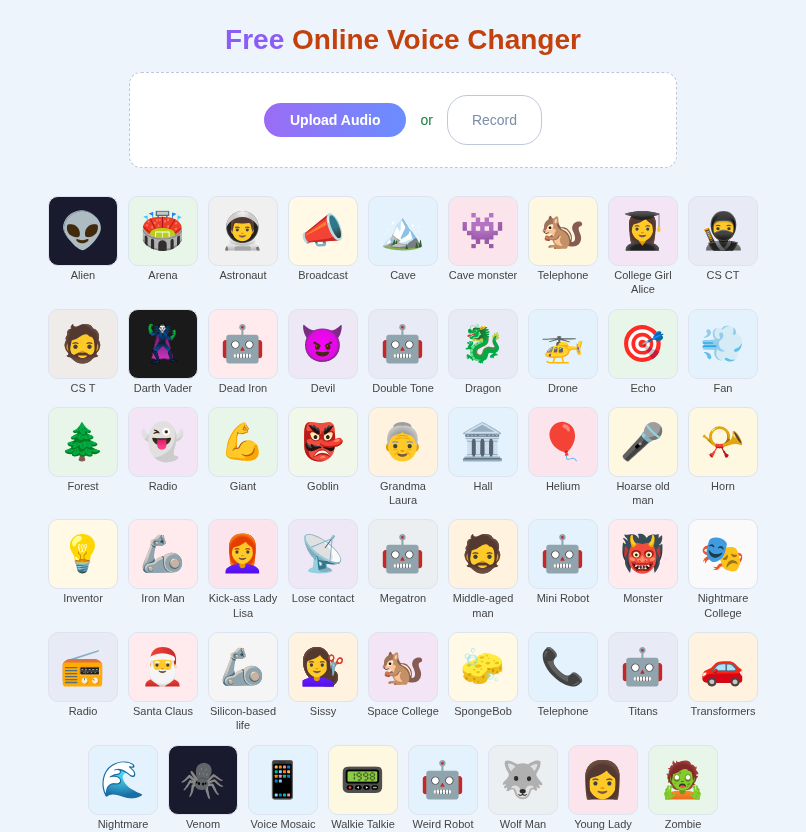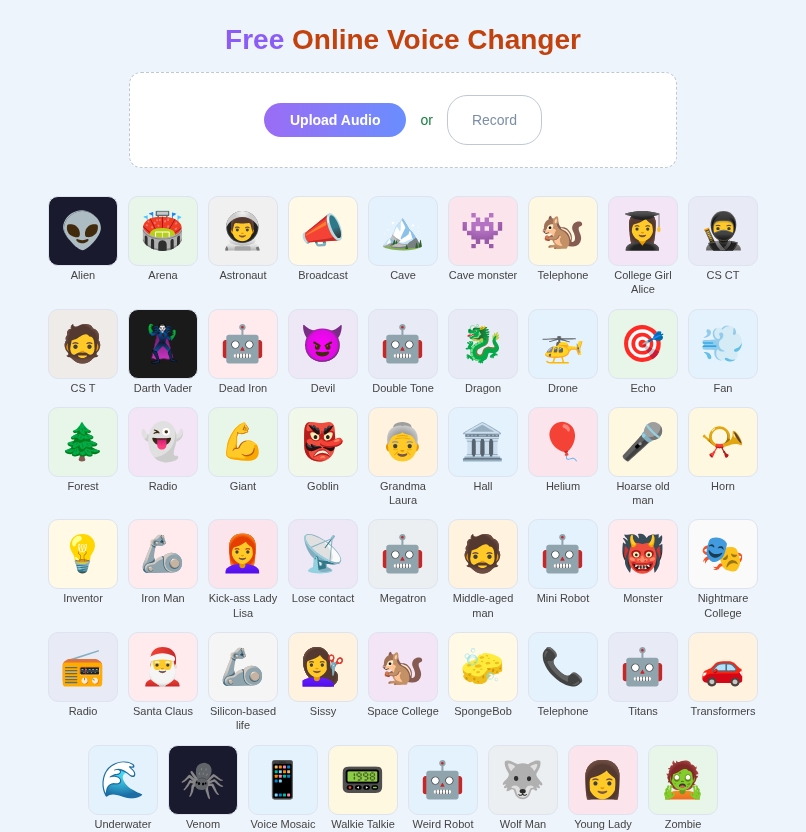--- a/index.html
+++ b/index.html
@@ -285,21 +285,21 @@
     <div class="voice-item">
       <div class="voice-icon" style="background: rgb(232, 234, 246); font-size: 36px;">🤖</div>
       <div class="voice-label">Titans</div>
     </div>
     <div class="voice-item">
       <div class="voice-icon" style="background: rgb(255, 243, 224); font-size: 36px;">🚗</div>
       <div class="voice-label">Transformers</div>
     </div>
     <div class="voice-item">
       <div class="voice-icon" style="background: rgb(227, 242, 253); font-size: 36px;">🌊</div>
-      <div class="voice-label">Underwater</div>
+      <div class="voice-label">Nightmare</div>
     </div>
     <div class="voice-item">
       <div class="voice-icon" style="background: rgb(26, 26, 46); font-size: 36px;">🕷️</div>
       <div class="voice-label">Venom</div>
     </div>
     <div class="voice-item">
       <div class="voice-icon" style="background: rgb(227, 242, 253); font-size: 36px;">📱</div>
       <div class="voice-label">Voice Mosaic</div>
     </div>
     <div class="voice-item">

